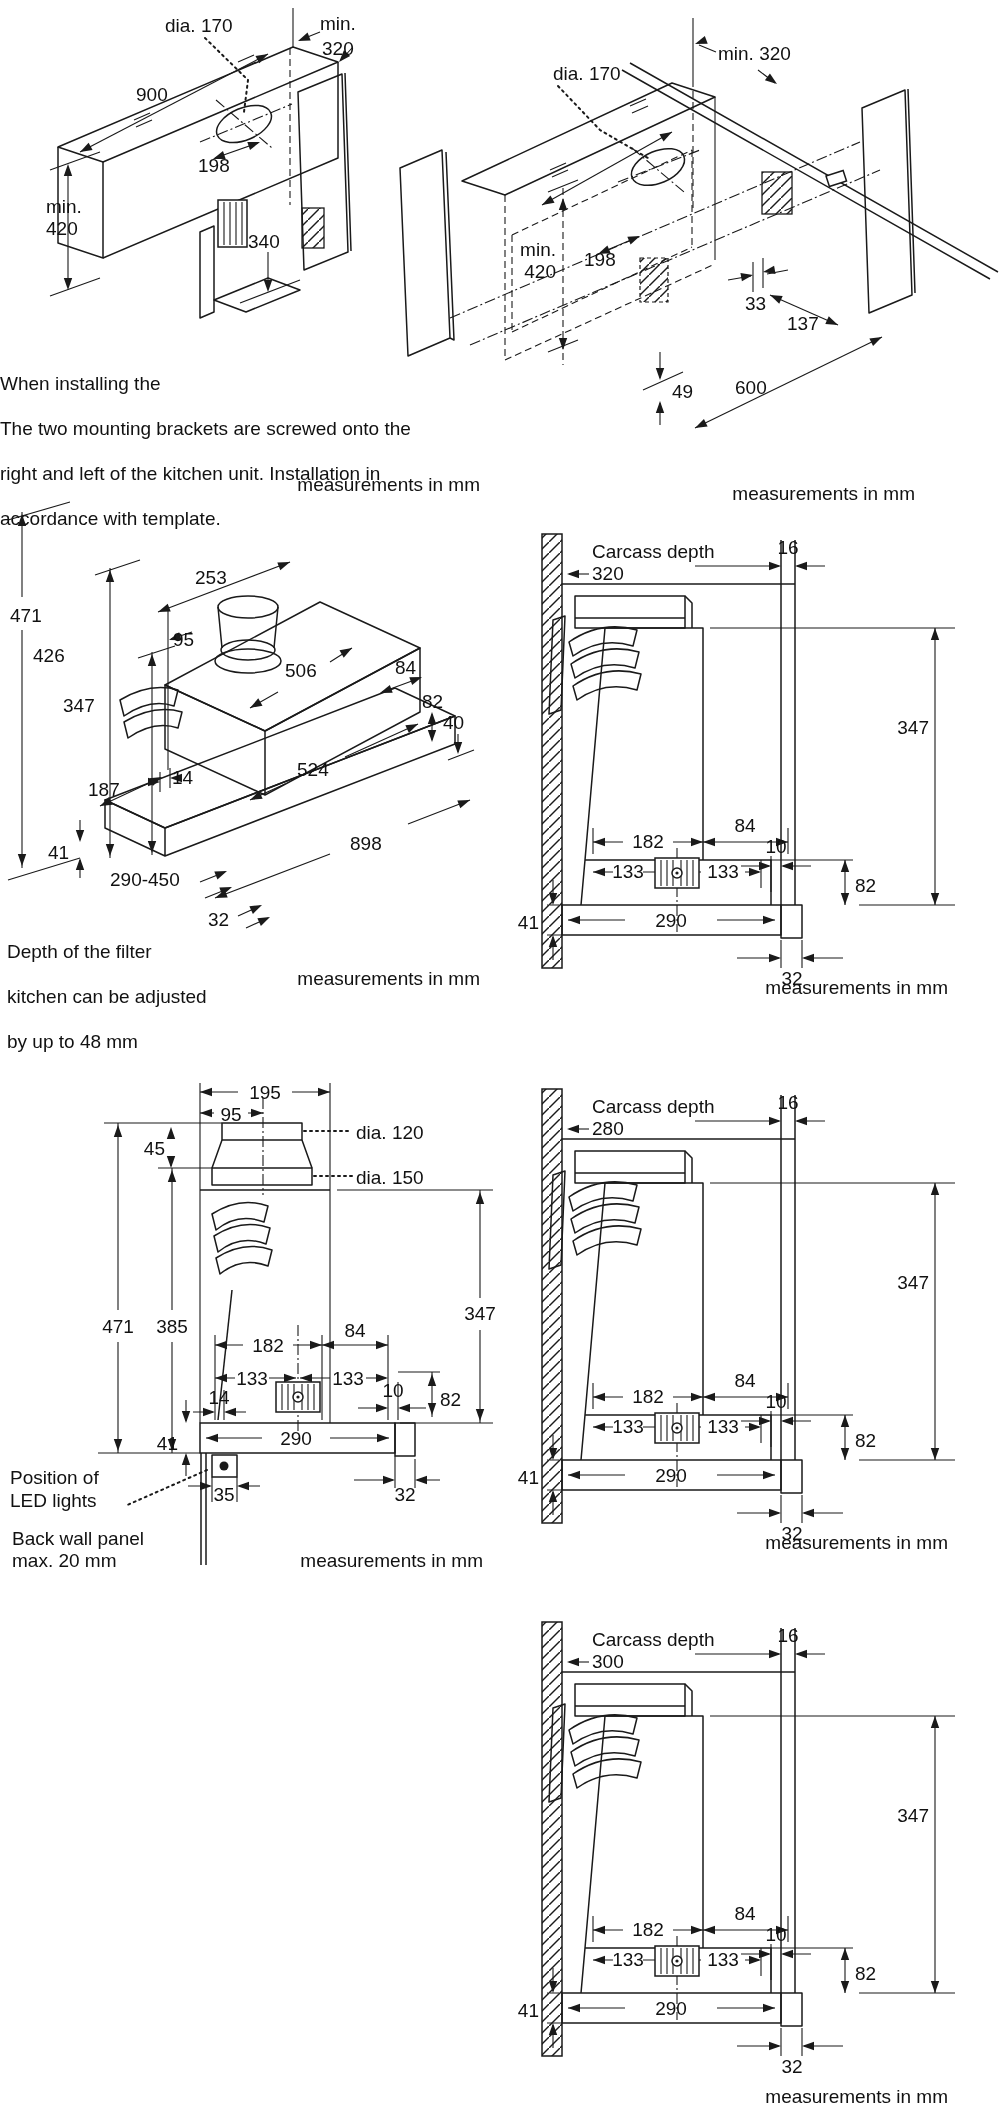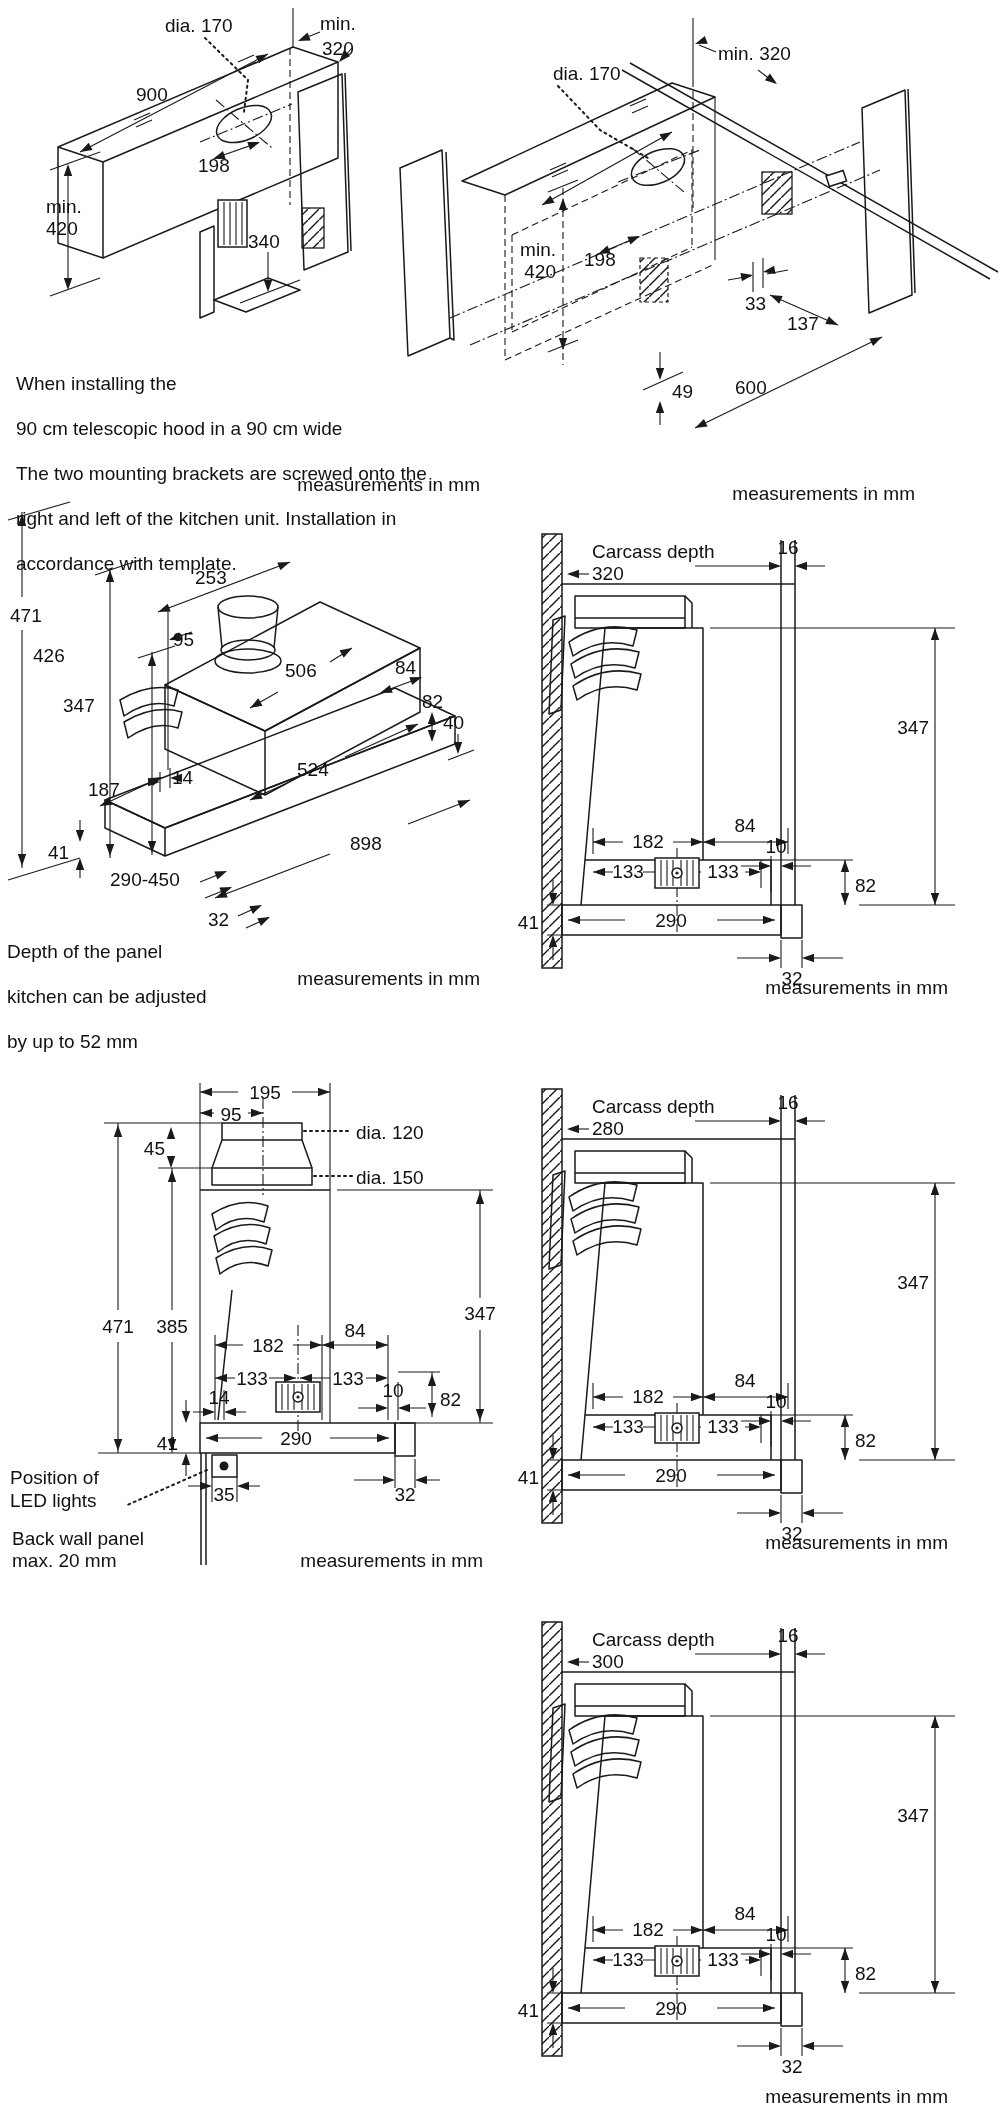--- a/index.html
+++ b/index.html
@@ -203,23 +203,22 @@
     <text x="556" y="256" text-anchor="end">min.</text>
     <text x="556" y="278" text-anchor="end">420</text>
     <text x="584" y="266">198</text>
     <text x="745" y="310">33</text>
     <text x="787" y="330">137</text>
     <text x="672" y="398">49</text>
     <text x="735" y="394">600</text>
   </g>
 </svg>
 
-<div class="txtblock" style="left:16px;top:350px;width:445px">
+<div class="txtblock" style="left:0;top:350px;width:445px">
   <div>When installing the</div>
-  <div>90 cm telescopic hood in a 90 cm wide</div>
   <div>The two mounting brackets are screwed onto the</div>
   <div>right and left of the kitchen unit. Installation in</div>
   <div>accordance with template.</div>
 </div>
 <div class="units" style="left:270px;top:474px">measurements in mm</div>
 <div class="units" style="left:705px;top:483px">measurements in mm</div>
 
 <svg class="dg" style="left:0;top:495px" width="500" height="445" viewBox="0 495 500 445">
   <g>
     <ellipse cx="248" cy="607" rx="30" ry="11" class="ln"></ellipse>
@@ -295,23 +294,23 @@
     <text x="172" y="784">14</text>
     <text x="88" y="796">187</text>
     <text x="297" y="776">524</text>
     <text x="350" y="850">898</text>
     <text x="48" y="859">41</text>
     <text x="110" y="886">290-450</text>
     <text x="208" y="926">32</text>
   </g>
 </svg>
 <div class="txtblock" style="left:7px;top:918px;width:280px">
-  <div>Depth of the panel</div>
+  <div>Depth of the filter</div>
   <div>kitchen can be adjusted</div>
-  <div>by up to 52 mm</div>
+  <div>by up to 48 mm</div>
 </div>
 <div class="units" style="left:270px;top:968px">measurements in mm</div>
 
 <svg class="dg" style="left:505px;top:520px" width="490" height="510" viewBox="0 0 490 510">
   <use href="#side-section"></use>
   <g>
     <text x="87" y="38">Carcass depth</text>
     <text x="87" y="60">320</text>
     <text x="283" y="34" text-anchor="middle">16</text>
     <text x="424" y="214" text-anchor="end">347</text>

